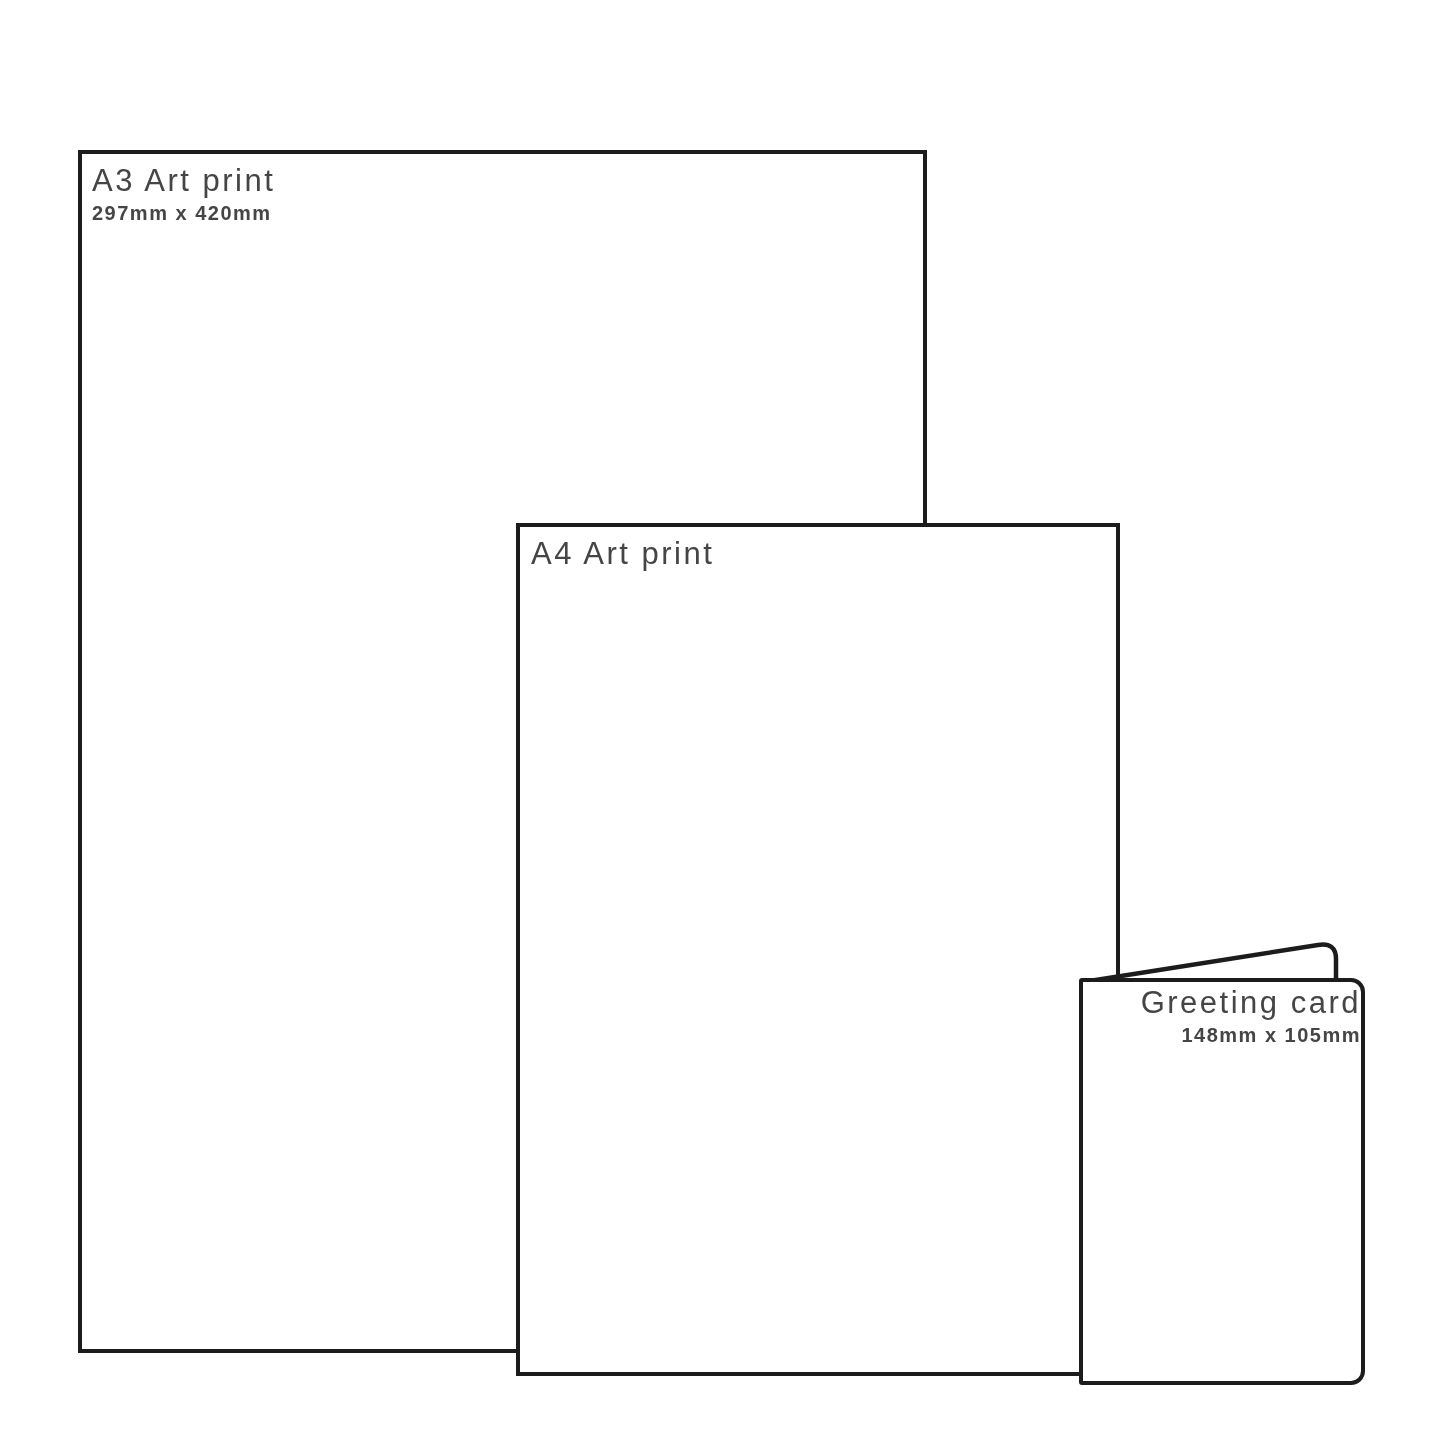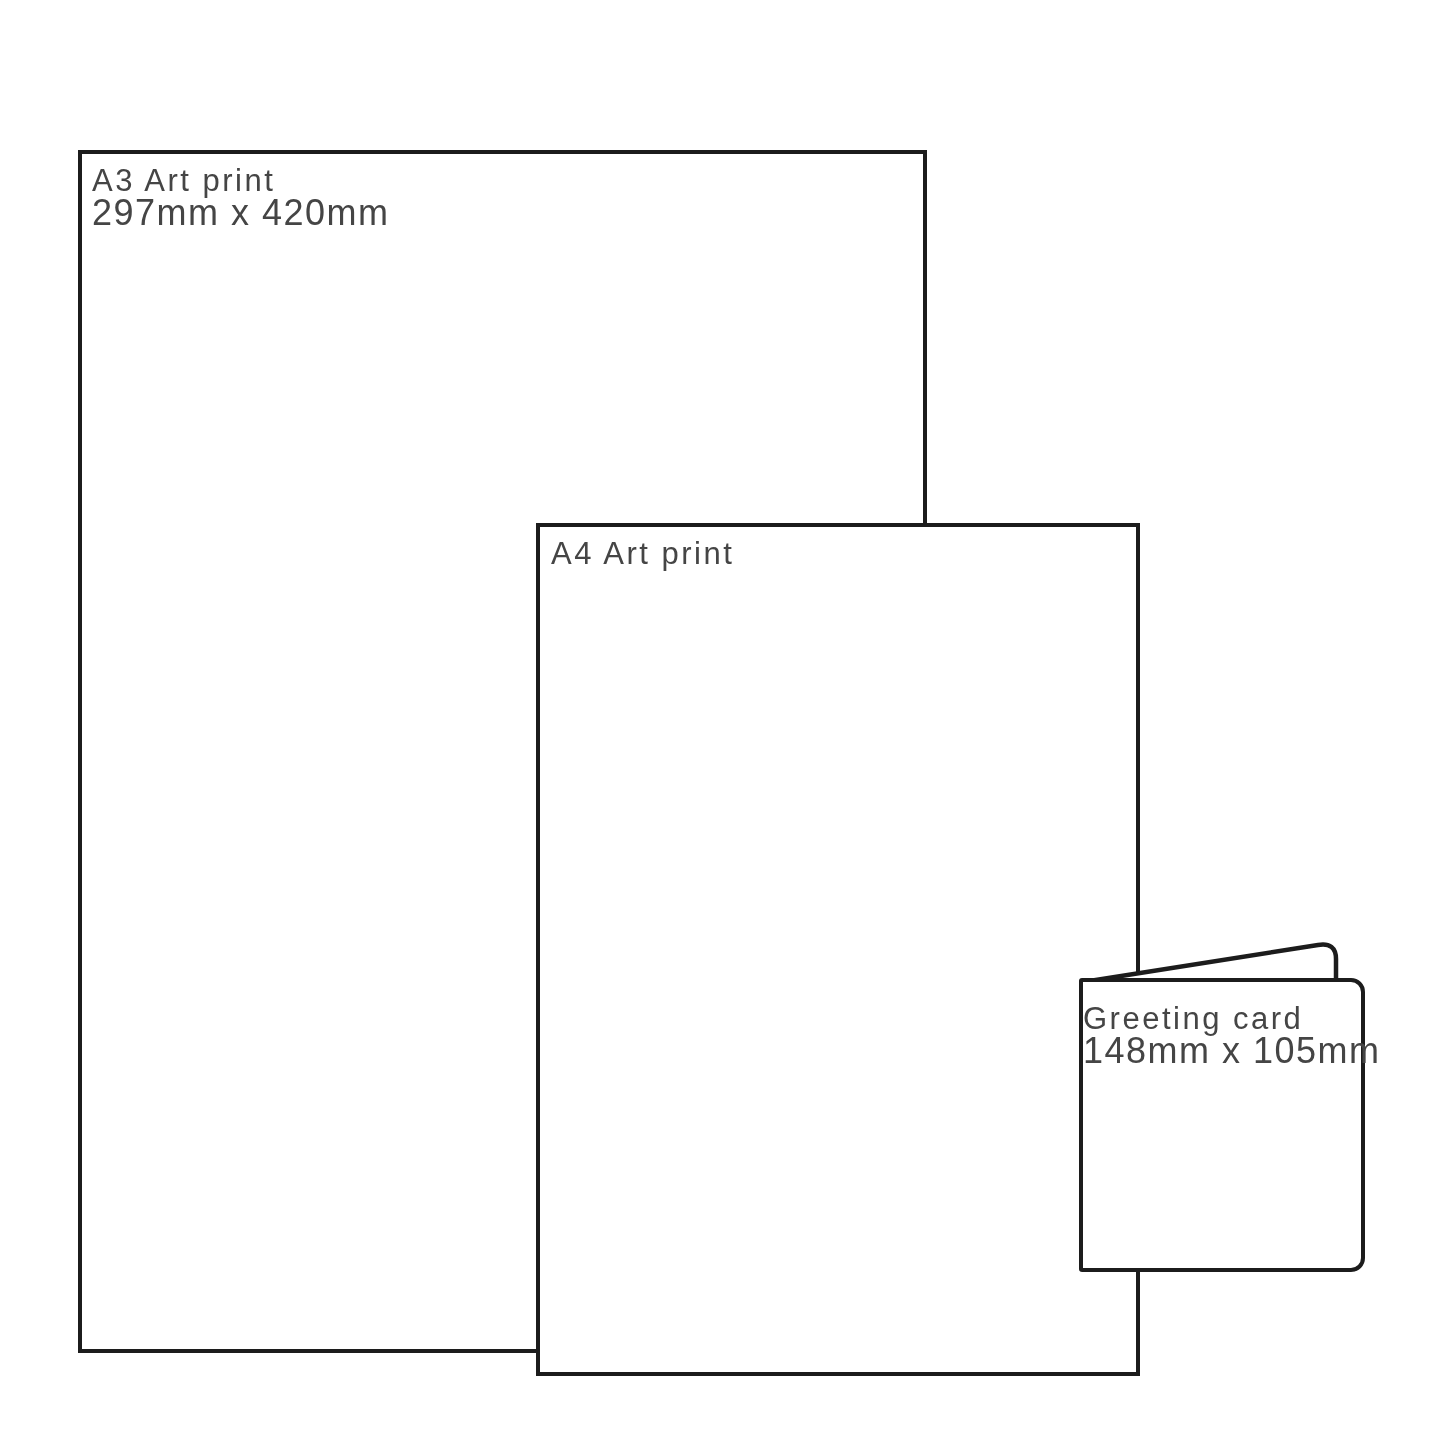--- a/index.html
+++ b/index.html
@@ -25,55 +25,55 @@
     border: 4px solid var(--outline-color);
     margin-top: 15px;
   }
   .sheet-a3 {
     left: 78px; top: 135px;
     width: 849px; height: 1203px;
     z-index: 1;
     padding: 10px 0 0 10px;
   }
   .sheet-a4 {
-    left: 536px; top: 508px;
+    left: 516px; top: 508px;
     width: 604px; height: 853px;
     z-index: 2;
     padding: 10px 0 0 11px;
   }
   .card-back-svg {
     position: absolute;
     left: 0; top: 0;
     width: 1445px; height: 1445px;
     z-index: 3;
     pointer-events: none;
   }
   .card-front {
     position: absolute;
     left: 1079px; top: 978px;
-    width: 286px; height: 294px;
+    width: 286px; height: 407px;
     background: var(--background);
     border: 4px solid var(--outline-color);
     border-radius: 3px 14px 14px 3px;
     z-index: 4;
-    padding-top: 20px;
-    text-align: left;
+    padding-top: 4px;
+    text-align: right;
   }
   .label-title {
     font-size: 31px;
     line-height: 33px;
     font-weight: 300;
     letter-spacing: 2.5px;
     color: var(--text-color);
     white-space: nowrap;
   }
   .label-dims {
-    font-size: 36px;
+    font-size: 20px;
     line-height: 32px;
-    font-weight: 400;
+    font-weight: 700;
     letter-spacing: 1.5px;
     color: var(--text-color);
     white-space: nowrap;
   }
 </style>
 </head>
 <body>
 
 <div class="stage">
 

